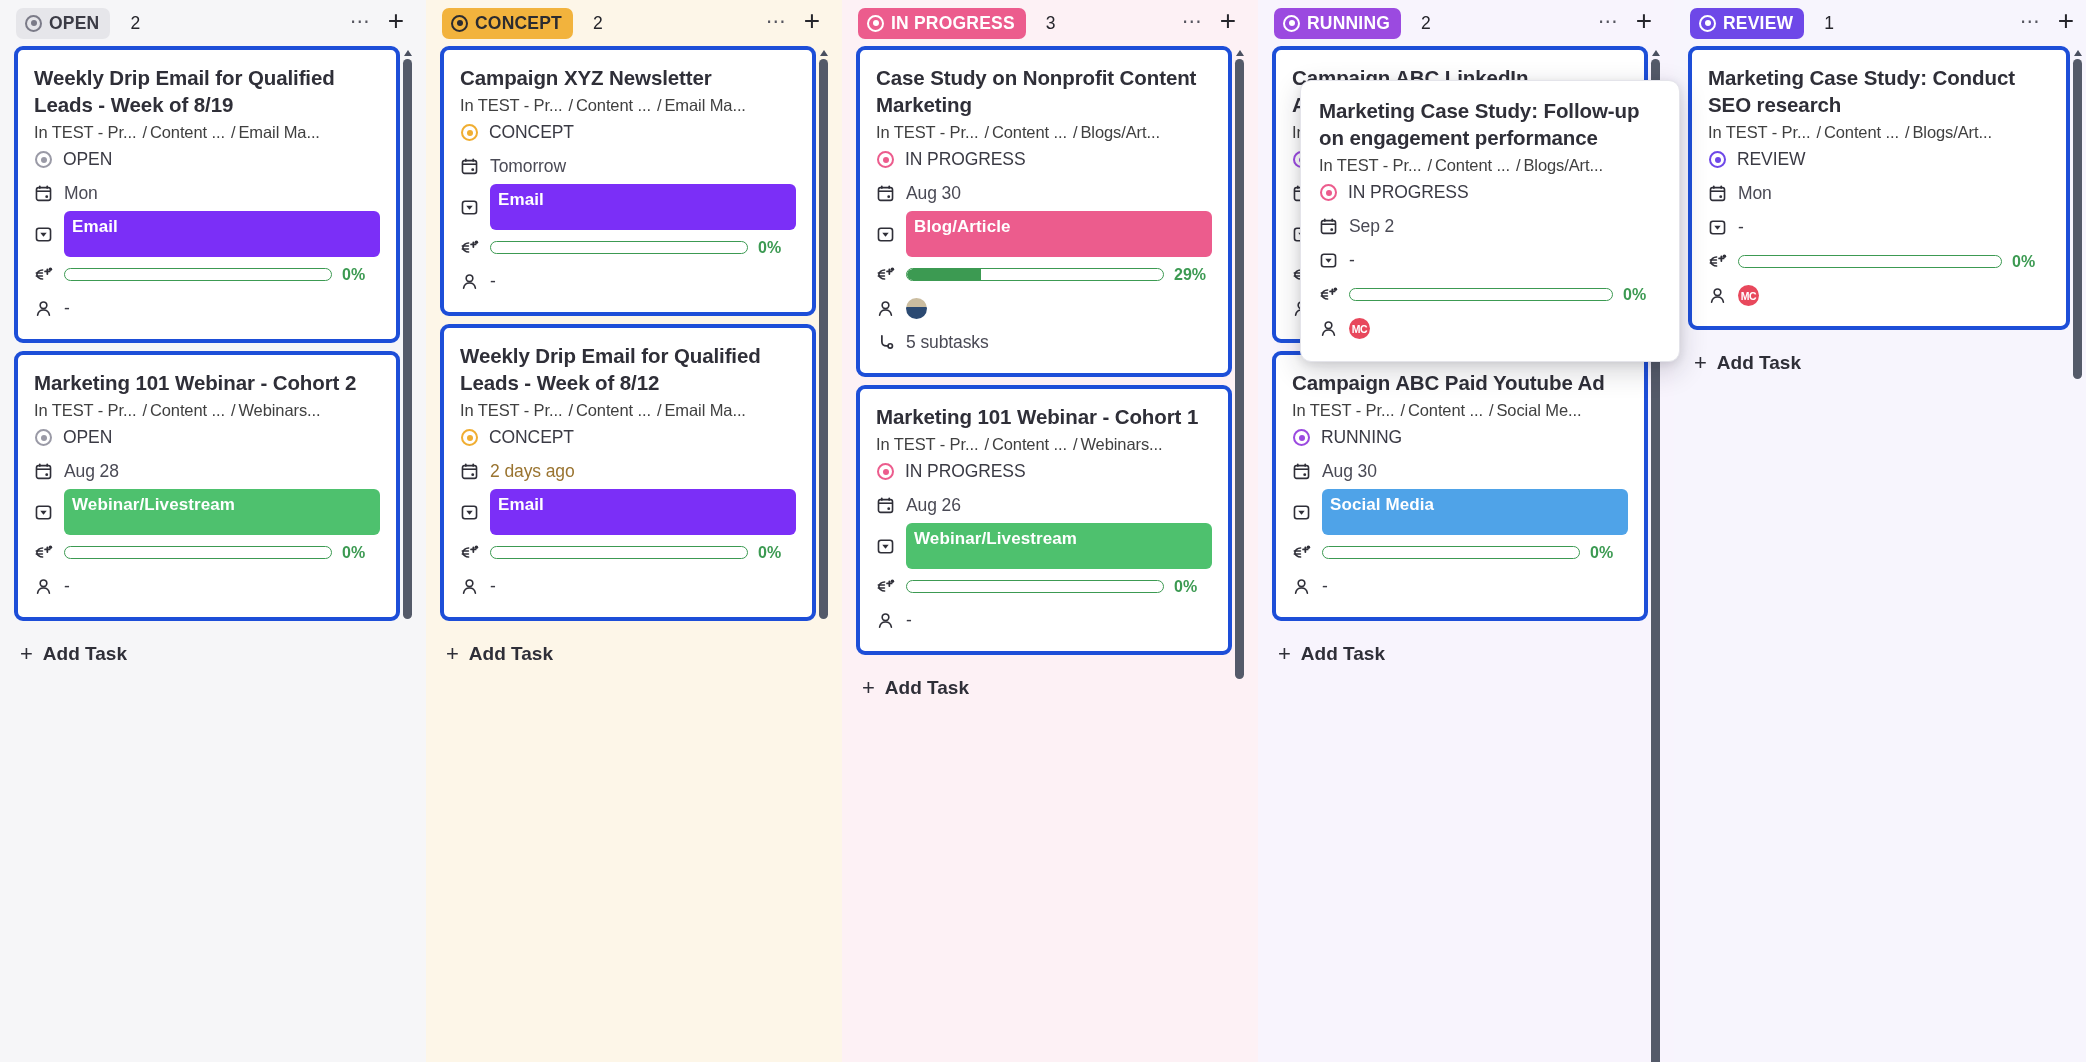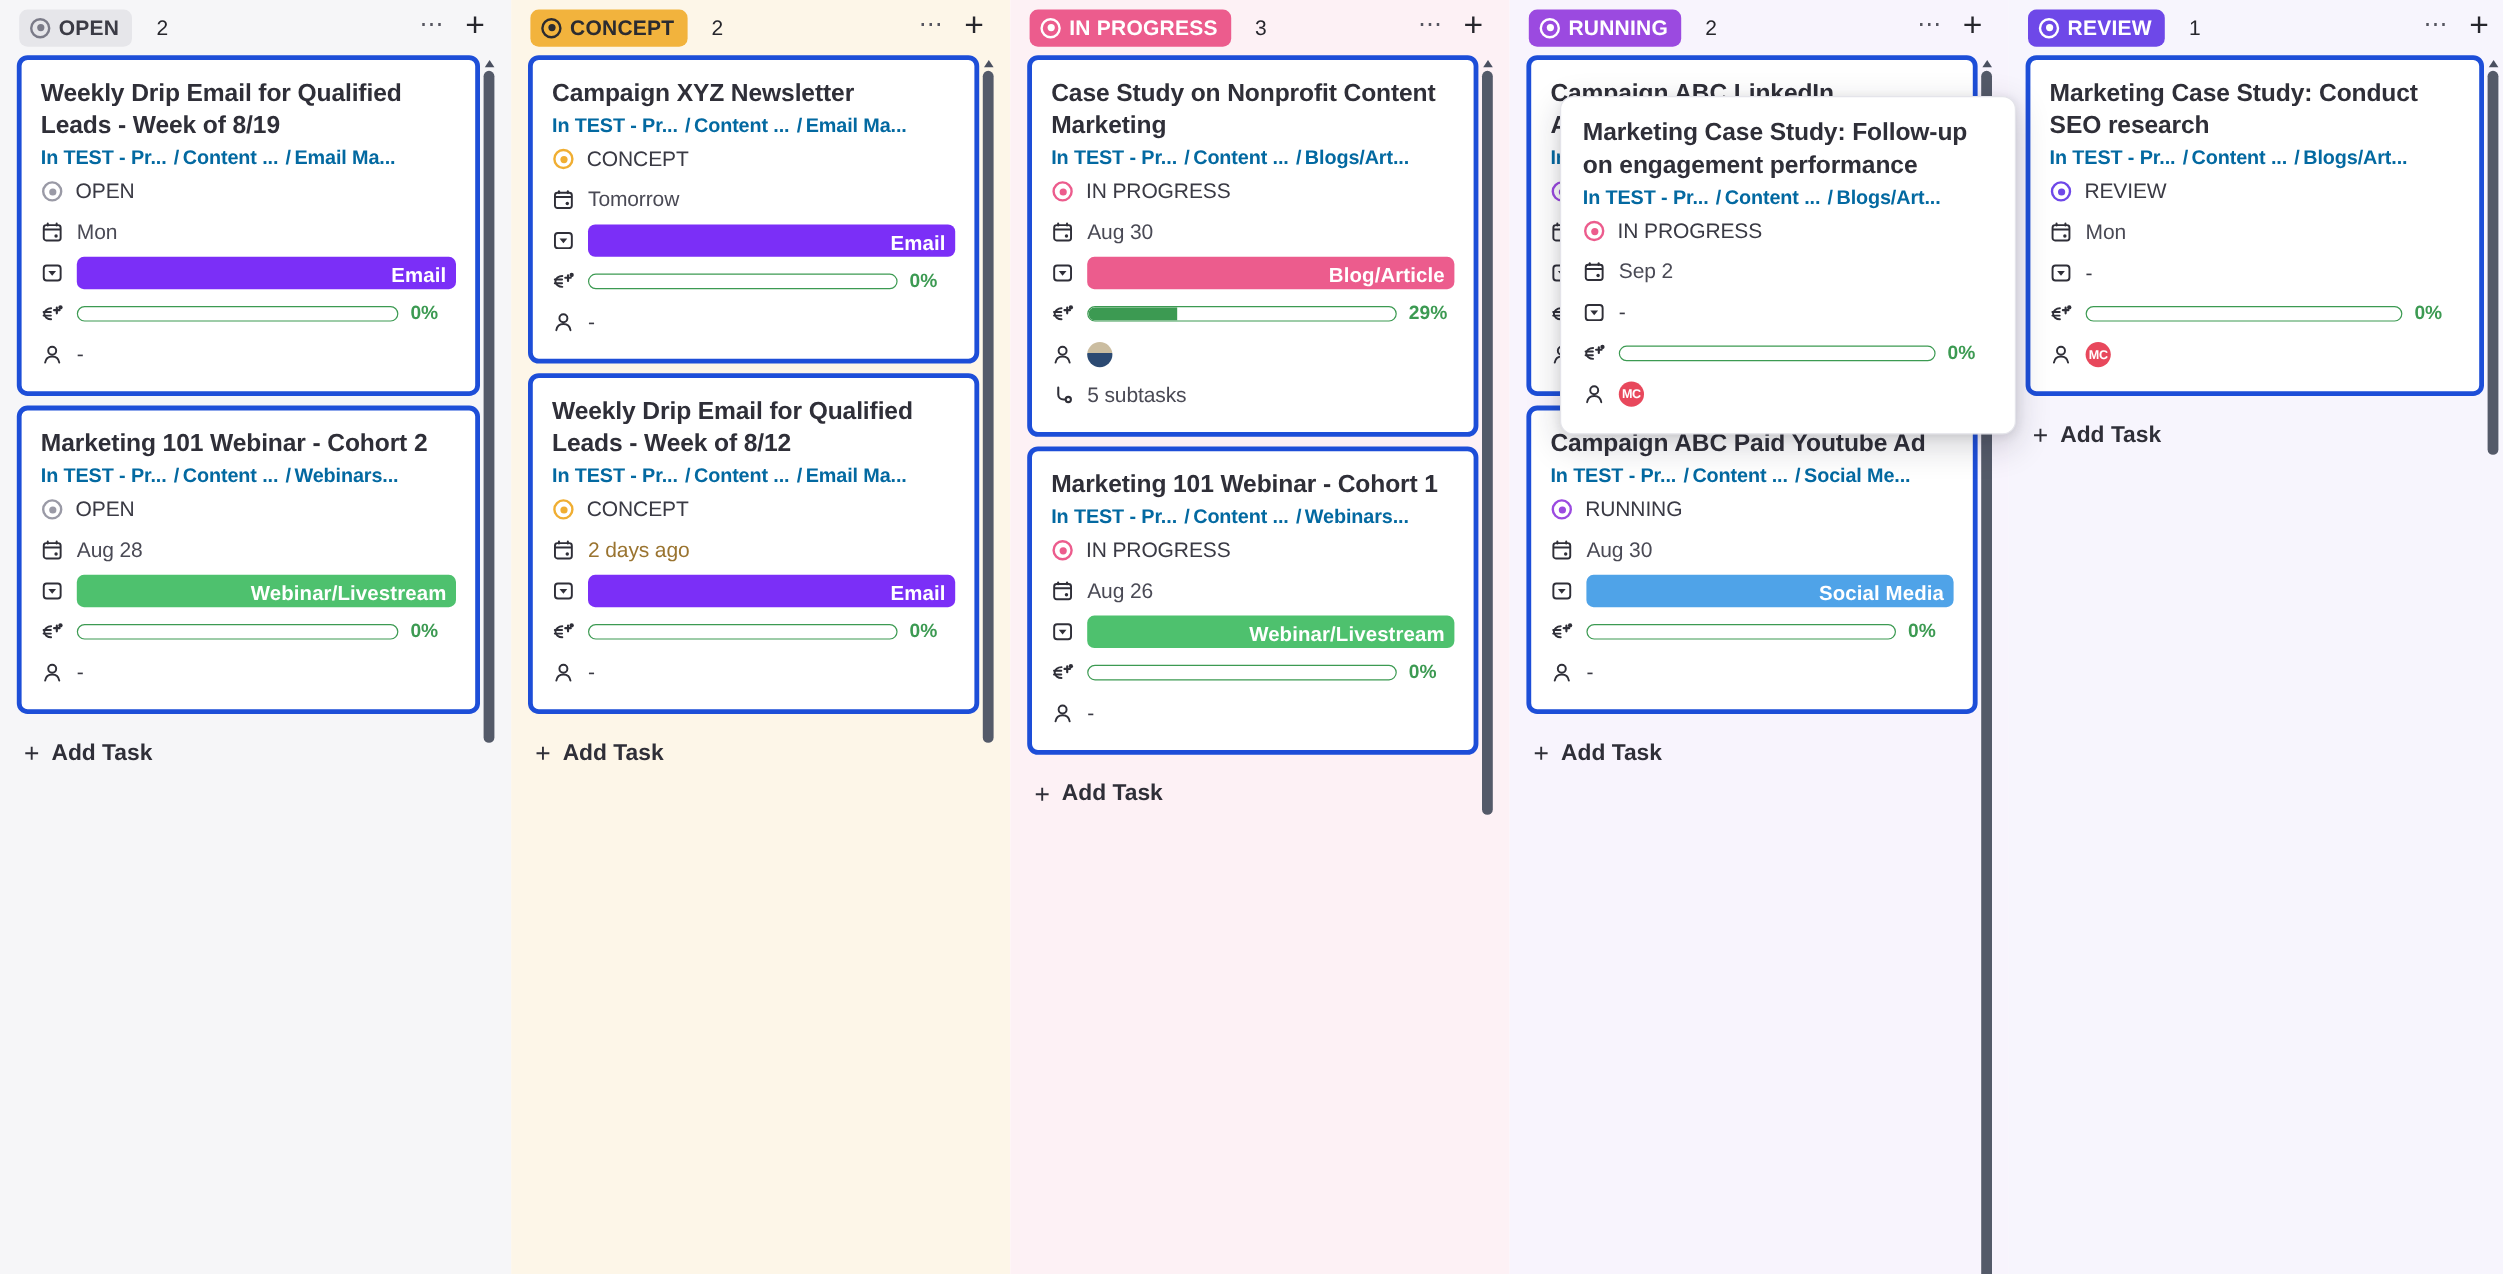--- a/index.html
+++ b/index.html
@@ -139,26 +139,25 @@
   }
   .card-title {
     font-size: 20.5px;
     font-weight: 700;
     color: #2f2f38;
     line-height: 1.32;
     letter-spacing: -0.1px;
   }
   .card-path {
     font-size: 16.5px;
-    color: #0369a1;
+    color: #404040;
     margin-top: 5px;
     white-space: nowrap;
     overflow: hidden;
     letter-spacing: -0.1px;
-    font-weight: bold;
   }
   .card-path .sep { margin: 0 3px 0 6px; }
 
   .row {
     display: flex;
     align-items: center;
     min-height: 33px;
     margin-top: 1px;
   }
   .row-ico {
@@ -189,25 +188,25 @@
   .st-dot::after { content:""; position:absolute; inset:3.5px; border-radius:50%; }
   .d-open     { border: 2.3px solid #9a9aa6; }  .d-open::after     { background:#9a9aa6; }
   .d-concept  { border: 2.3px solid #f0ae32; }  .d-concept::after  { background:#f0ae32; }
   .d-progress { border: 2.3px solid #ec5c8d; }  .d-progress::after { background:#ec5c8d; }
   .d-running  { border: 2.3px solid #9b4ae0; }  .d-running::after  { background:#9b4ae0; }
   .d-review   { border: 2.3px solid #6e48e8; }  .d-review::after   { background:#6e48e8; }
 
   .tag {
     flex: 1 1 auto;
     border-radius: 6px;
-    text-align: right;
+    text-align: left;
     color: #ffffff;
     font-size: 17px;
     font-weight: 600;
-    padding: 6px 8px 1px;
+    padding: 6px 8px 20px;
     letter-spacing: .1px;
   }
 
   .bar-wrap { flex: 1 1 auto; display:flex; align-items:center; gap:10px; }
   .bar {
     flex: 1 1 auto;
     height: 13px;
     border: 1.4px solid #3c9a52;
     border-radius: 8px;
     background: #ffffff;

